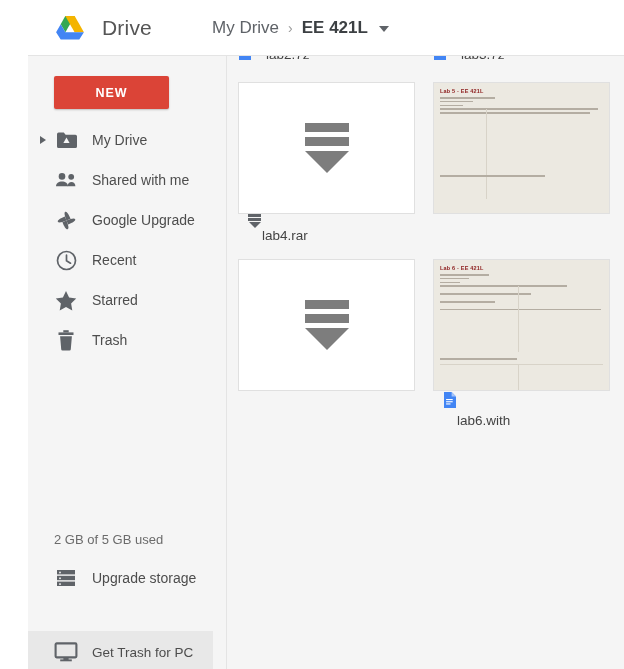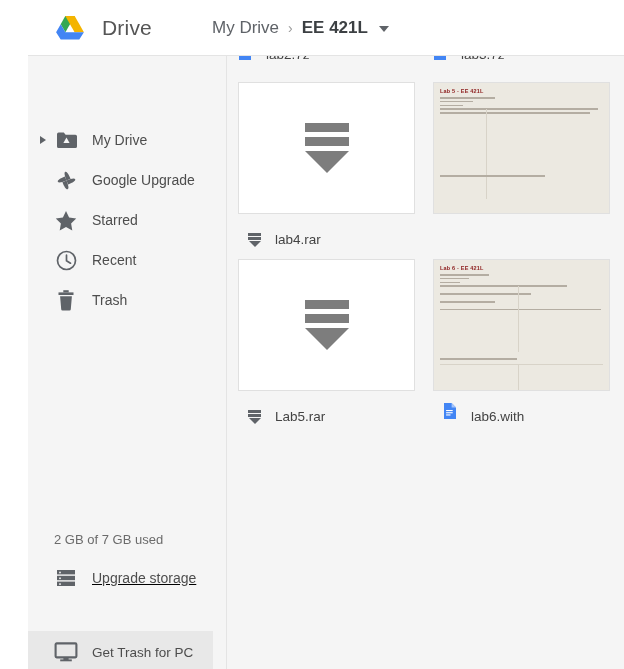--- a/index.html
+++ b/index.html
@@ -145,21 +145,20 @@
     top: 476px;
     font-size: 13px;
     color: #6b6b6b;
   }
   .upgrade-row {
     position: absolute;
     top: 502px; left: 0;
     width: 157px; height: 40px;
     display: flex;
     align-items: center;
-    text-decoration: underline;
   }
   .getpc-row {
     position: absolute;
     top: 575px; left: 0;
     width: 185px; height: 42px;
     background: #e8e8e8;
     display: flex;
     align-items: center;
   }
   .getpc-label {
@@ -211,22 +210,23 @@
     width: 177px;
     height: 132px;
     background: #ffffff;
     border: 1px solid #e0e0e0;
     position: relative;
     overflow: hidden;
   }
   .card-foot {
     height: 33px;
     display: flex;
-    align-items: flex-end;
+    align-items: flex-start;
     padding-left: 10px;
+    flex-direction: column;
   }
   .file-name {
     font-size: 13.5px;
     color: #434343;
     margin-left: 14px;
     white-space: nowrap;
   }
 
   
   .arc-big {
@@ -375,82 +375,94 @@
       <span class="crumb-parent">My Drive</span>
       <span class="crumb-sep">›</span>
       <span class="crumb-current">EE 421L</span>
       <span class="crumb-caret"></span>
     </div>
 
   </div>
 
   <div id="sidebar">
 
+    <div class="new-button">NEW</div>
 
     <div class="nav-list">
 
       <div class="nav-item">
         <span class="nav-expander"></span>
         <span class="nav-icon">
           <svg width="21" height="18" viewBox="0 0 21 18">
             <path d="M1 3.2a1.6 1.6 0 0 1 1.6-1.6h5.2l1.8 2.1h9.8a1.6 1.6 0 0 1 1.6 1.6v10.1a1.6 1.6 0 0 1-1.6 1.6H2.6A1.6 1.6 0 0 1 1 15.4z" fill="#5f6368"></path>
             <polygon points="10.5,6.6 13.6,12 7.4,12" fill="#f5f5f5"></polygon>
           </svg>
         </span>
         <span class="nav-label">My Drive</span>
       </div>
 
+      <div class="nav-item">
+        <span class="nav-icon">
+          <svg width="23" height="16" viewBox="0 0 23 16">
+            <circle cx="7" cy="4.4" r="3.3" fill="#5f6368"></circle>
+            <circle cx="16.2" cy="4.8" r="2.9" fill="#5f6368"></circle>
+            <path d="M1 14.2c0-3 2.7-4.7 6-4.7s6 1.7 6 4.7z" fill="#5f6368"></path>
+            <path d="M12.6 14.2c0-2.6 1.9-4.2 3.9-4.2s3.9 1.6 3.9 4.2z" fill="#5f6368"></path>
+          </svg>
+        </span>
+        <span class="nav-label">Shared with me</span>
+      </div>
 
       <div class="nav-item">
         <span class="nav-icon">
           <svg width="21" height="21" viewBox="0 0 21 21">
             <g fill="#5f6368">
               <path d="M10.5 10.5c0-5 .6-8.5 2.2-8.5s2.2 3.5 2.2 8.5z" transform="rotate(-22 10.5 10.5)"></path>
               <path d="M10.5 10.5c5 0 8.5.6 8.5 2.2s-3.5 2.2-8.5 2.2z" transform="rotate(-22 10.5 10.5)"></path>
               <path d="M10.5 10.5c0 5-.6 8.5-2.2 8.5s-2.2-3.5-2.2-8.5z" transform="rotate(-22 10.5 10.5)"></path>
               <path d="M10.5 10.5c-5 0-8.5-.6-8.5-2.2s3.5-2.2 8.5-2.2z" transform="rotate(-22 10.5 10.5)"></path>
             </g>
           </svg>
         </span>
         <span class="nav-label">Google Upgrade</span>
       </div>
 
       <div class="nav-item">
         <span class="nav-icon">
-          <svg width="22" height="21" viewBox="0 0 22 21">
-            <polygon points="11,1 14.1,7.4 21.2,8.4 16.1,13.4 17.3,20.4 11,17.1 4.7,20.4 5.9,13.4 0.8,8.4 7.9,7.4" fill="#5f6368"></polygon>
-          </svg>
-        </span>
-        <span class="nav-label">Starred</span>
-      </div>
-
-      <div class="nav-item">
-        <span class="nav-icon">
           <svg width="21" height="21" viewBox="0 0 21 21">
             <circle cx="10.5" cy="10.5" r="9" fill="none" stroke="#5f6368" stroke-width="1.7"></circle>
             <path d="M10.5 5.2v5.6l4 2.4" fill="none" stroke="#5f6368" stroke-width="1.7" stroke-linecap="round"></path>
           </svg>
         </span>
         <span class="nav-label">Recent</span>
+      </div>
+
+      <div class="nav-item">
+        <span class="nav-icon">
+          <svg width="22" height="21" viewBox="0 0 22 21">
+            <polygon points="11,1 14.1,7.4 21.2,8.4 16.1,13.4 17.3,20.4 11,17.1 4.7,20.4 5.9,13.4 0.8,8.4 7.9,7.4" fill="#5f6368"></polygon>
+          </svg>
+        </span>
+        <span class="nav-label">Starred</span>
       </div>
 
       <div class="nav-item">
         <span class="nav-icon">
           <svg width="18" height="21" viewBox="0 0 18 21">
             <rect x="1.5" y="2.4" width="15" height="2.6" fill="#5f6368"></rect>
             <rect x="6.3" y="0.2" width="5.4" height="2.2" fill="#5f6368"></rect>
             <path d="M3.1 6.2h11.8l-1.1 13.1a1.3 1.3 0 0 1-1.3 1.2H5.5a1.3 1.3 0 0 1-1.3-1.2z" fill="#5f6368"></path>
           </svg>
         </span>
         <span class="nav-label">Trash</span>
       </div>
 
     </div>
 
-    <div class="storage-text">2 GB of 7 GB used</div>
+    <div class="storage-text">2 GB of 5 GB used</div>
 
     <div class="upgrade-row">
       <span class="nav-icon">
         <svg width="20" height="18" viewBox="0 0 20 18">
           <rect x="1" y="1" width="18" height="4.4" fill="#5f6368"></rect>
           <rect x="1" y="6.8" width="18" height="4.4" fill="#5f6368"></rect>
           <rect x="1" y="12.6" width="18" height="4.4" fill="#5f6368"></rect>
           <rect x="3.2" y="2.7" width="1.6" height="1.6" fill="#f5f5f5"></rect>
           <rect x="3.2" y="8.5" width="1.6" height="1.6" fill="#f5f5f5"></rect>
           <rect x="3.2" y="14.3" width="1.6" height="1.6" fill="#f5f5f5"></rect>
@@ -538,28 +550,20 @@
 
       <div class="file-row">
 
         <div class="card">
           <div class="thumb">
             <div class="arc-big">
               <div class="bar"></div>
                 <div class="bar"></div>
                 <div class="tri"></div>
             </div>
-          </div>
-          <div class="card-foot">
-            <span class="arc-small">
-              <span class="bar" style="display:block"></span>
-              <span class="bar" style="display:block"></span>
-              <span class="tri" style="display:block"></span>
-            </span>
-            <span class="file-name">Lab5.rar</span>
           </div>
         </div>
 
         <div class="card">
           <div class="thumb">
             <div class="doc-prev">
               <div class="doc-head">Lab 6 - EE 421L</div>
               <div class="doc-line" style="width:30%"></div>
               <div class="doc-line" style="width:18%"></div>
               <div class="doc-line" style="width:12%"></div>

